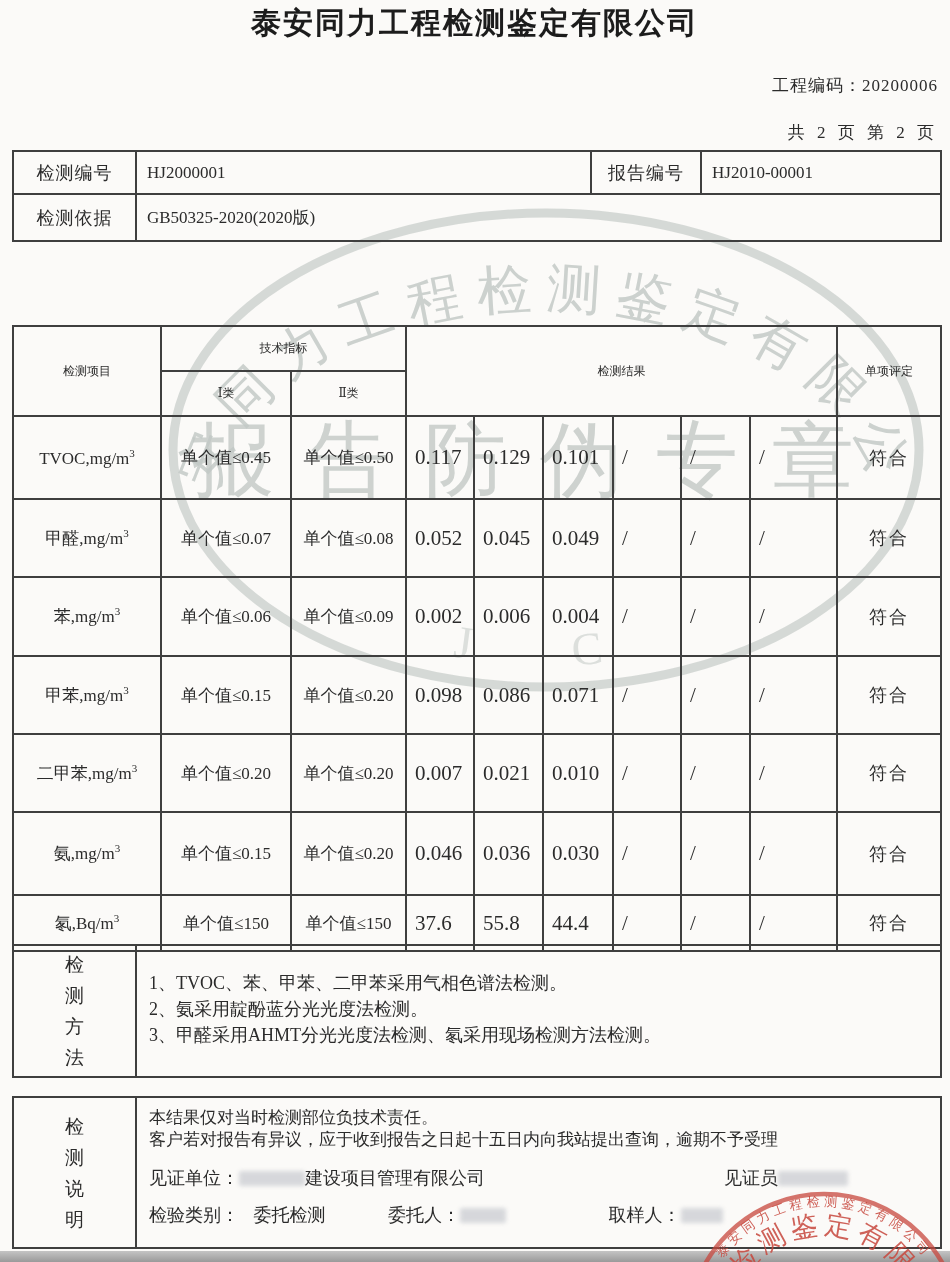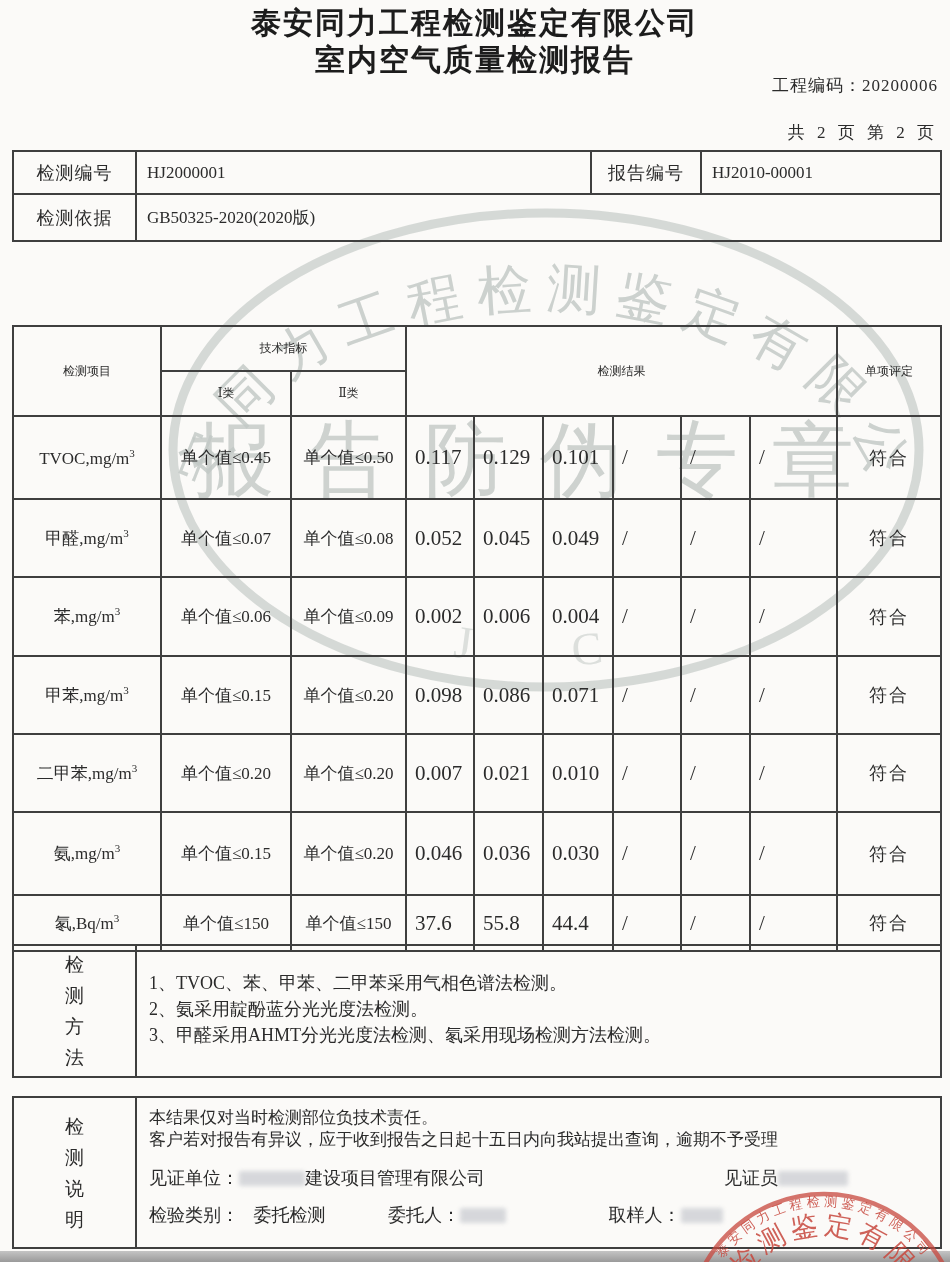--- a/index.html
+++ b/index.html
@@ -62,21 +62,20 @@
     <text x="540" y="488" font-size="82" fill="#c3c9c6" letter-spacing="34" text-anchor="middle" opacity="0.8">报告防伪专章</text>
     <text font-size="46" fill="#c3c9c6" letter-spacing="46" opacity="0.55" text-anchor="middle">
       <textPath href="#wmArcBottom" startOffset="50%">J C</textPath>
     </text>
   </svg>
 
   <div class="content">
 
     <div class="title-block">
       <div>泰安同力工程检测鉴定有限公司</div>
-      <div>室内空气质量检测报告</div>
     </div>
     <div class="project-code">
       <span>工程编码：</span><span>20200006</span>
     </div>
     <div class="pagination">共 2 页 第 2 页</div>
 
     <table class="t-info">
       <colgroup>
           <col style="width:123px">
           <col style="width:455px">

